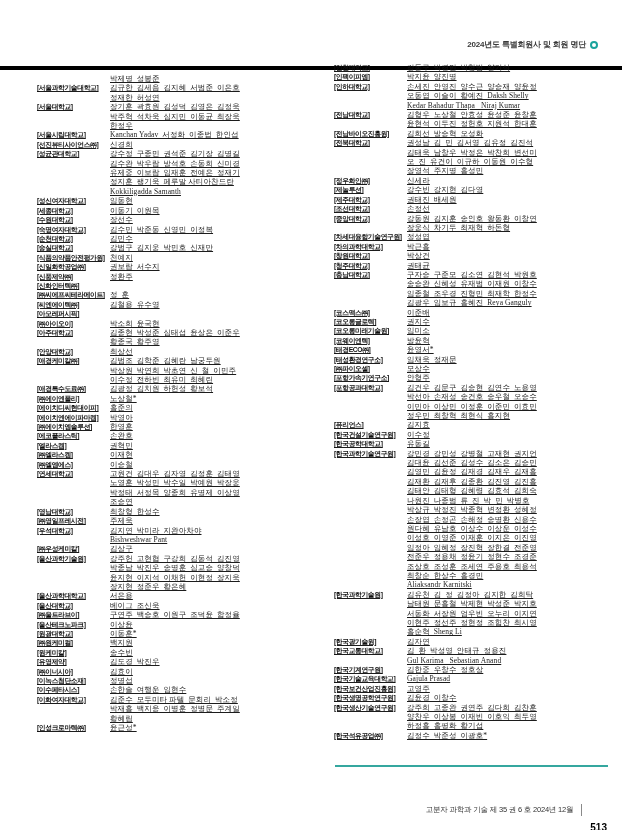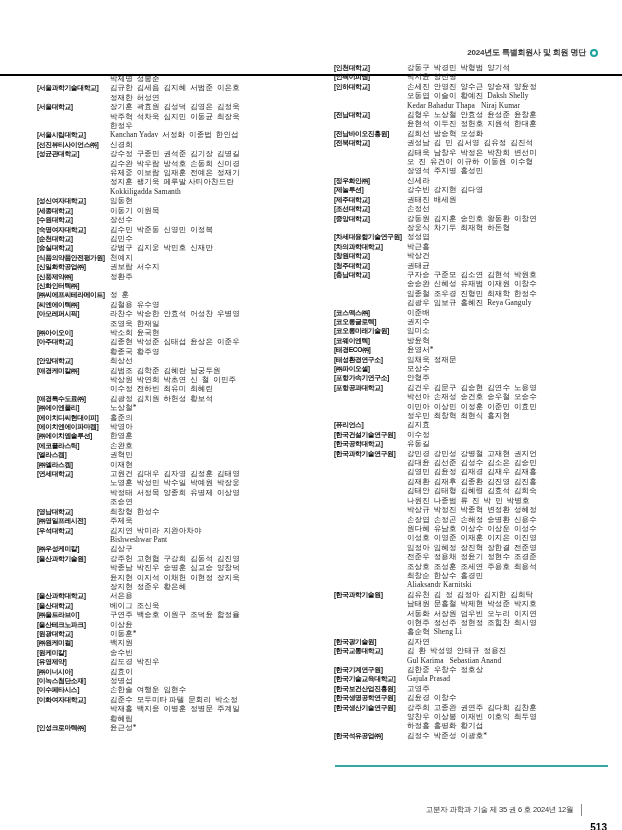--- a/index.html
+++ b/index.html
@@ -1,32 +1,32 @@
 <!DOCTYPE html>
 <html><head>
 <meta charset="utf-8">
 <style>
   html,body{margin:0;padding:0;background:#9e9e9e;}
   .page{
     position:relative;width:622px;height:830px;background:#ffffff;
     font-family:"Liberation Serif","DejaVu Serif",serif;color:#1c1c1c;
     overflow:hidden;margin:0 auto;
   }
-  .header{position:absolute;top:18px;left:0;right:0;height:56px;border-bottom:2px solid #000000;}
+  .header{position:absolute;top:10px;left:0;right:0;height:56px;border-bottom:4px solid #000000;}
   .header-inner{position:absolute;top:29px;right:24px;display:flex;align-items:center;gap:4px;}
   .header-title{
     font-family:"Liberation Sans","DejaVu Sans",sans-serif;
     font-size:8px;font-weight:700;color:#3a3a3a;letter-spacing:-0.2px;
   }
   .header-icon{
     display:inline-block;width:4px;height:4px;border:2px solid #1ba39c;
     border-radius:50%;background:#fff;
   }
   .columns{position:absolute;top:63px;left:37px;display:flex;}
-  .col{width:285px;}
+  .col{width:285px;text-decoration:underline;}
   .col + .col{width:273px;margin-left:12px;}
   .col.offset{padding-top:11px;}
   .entry{display:flex;align-items:flex-start;}
   .org{
     width:73px;flex:none;
     font-family:"Liberation Sans","DejaVu Sans",sans-serif;
     font-size:6.8px;font-weight:700;color:#111;
     letter-spacing:-0.4px;white-space:nowrap;line-height:9.4px;
   }
   .names{flex:1;min-width:0;}
@@ -191,24 +191,20 @@
 
   <div class="entry">
     <div class="org">[씨엔에이텍㈜]</div>
     <div class="names">
             <div class="name-line">김철용  유수영</div>
           </div>
   </div>
 
   <div class="entry">
     <div class="org">[아모레퍼시픽]</div>
-    <div class="names">
-            <div class="name-line">라찬수  박승한  안효석  어성찬  우병영</div>
-            <div class="name-line">조영욱  한재일</div>
-          </div>
   </div>
 
   <div class="entry">
     <div class="org">[㈜아이오이]</div>
     <div class="names">
             <div class="name-line">박소희  윤국현</div>
           </div>
   </div>
 
   <div class="entry">
@@ -284,20 +280,26 @@
           </div>
   </div>
 
   <div class="entry">
     <div class="org">[㈜엘라스켐]</div>
     <div class="names">
             <div class="name-line">이재현</div>
           </div>
   </div>
 
+  <div class="entry">
+    <div class="org">[㈜엘엠에스]</div>
+    <div class="names">
+            <div class="name-line">이승철</div>
+          </div>
+  </div>
 
   <div class="entry">
     <div class="org">[연세대학교]</div>
     <div class="names">
             <div class="name-line">고원건  김대우  김자영  김정훈  김태영</div>
             <div class="name-line">노영훈  박성민  박수일  박예원  박장웅</div>
             <div class="name-line">박정태  서정목  양종희  유명제  이상영</div>
             <div class="name-line">조승연</div>
           </div>
   </div>

